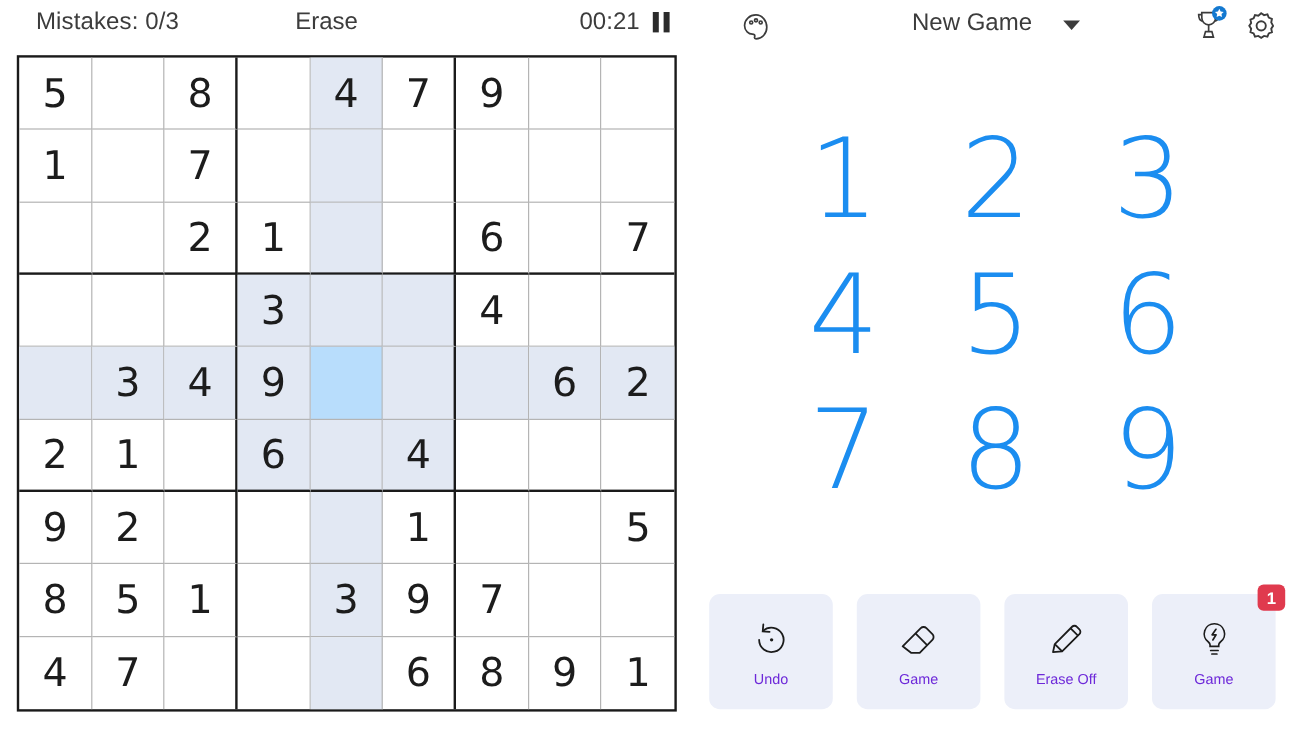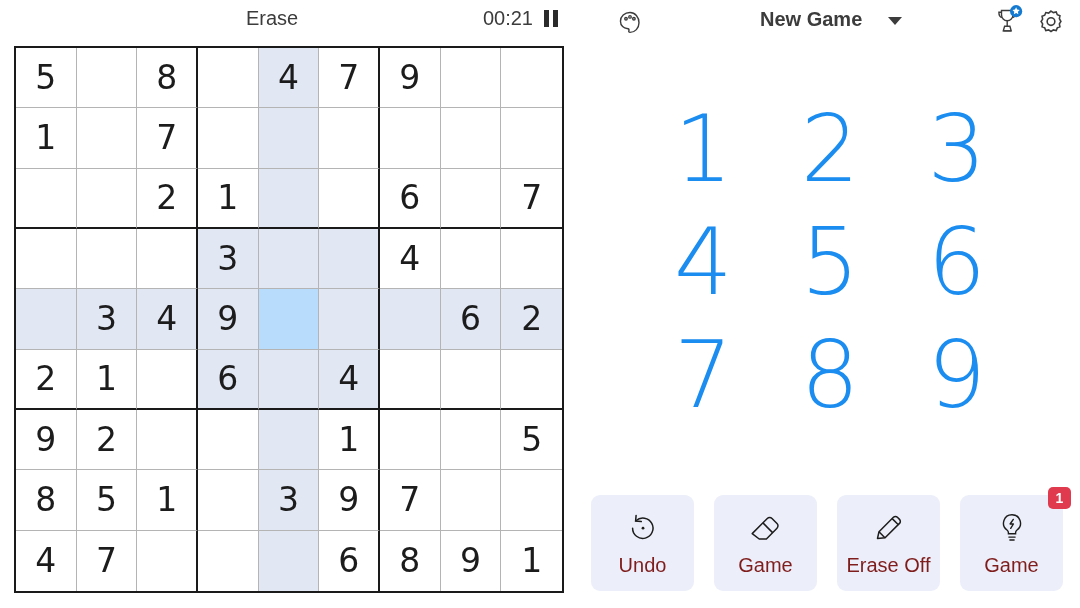--- a/index.html
+++ b/index.html
@@ -66,21 +66,21 @@
   .cell.c8 { border-right: none; }
   .cell.r2, .cell.r5 { border-bottom: 2.5px solid #1a1a1a; }
   .cell.r8 { border-bottom: none; }
   .cell.hl { background: #e2e8f3; }
   .cell.sel { background: #b8ddfc; }
 
   
   .right { width: 500px; height: 608px; position: relative; }
 
   .top-controls {
-    position: absolute; top: 0; left: 0; width: 500px; height: 44px; font-weight: bold;
+    position: absolute; top: 0; left: 0; width: 500px; height: 44px;
   }
   .icon-btn { position: absolute; cursor: pointer; display: flex; align-items: center; justify-content: center; }
   .palette-btn { left: 33px; top: 7px; width: 34px; height: 30px; }
   .newgame-btn {
     position: absolute; left: 180px; top: 8px;
     display: flex; align-items: center; gap: 26px; cursor: pointer;
   }
   .newgame-label { font-size: 20px; color: #3c3c3c; }
   .caret {
     width: 0; height: 0;
@@ -120,41 +120,42 @@
   .action {
     position: relative;
     width: 108px; height: 96px;
     background: #eceff9;
     border-radius: 9px;
     display: flex; flex-direction: column;
     align-items: center; justify-content: center;
     gap: 7px;
     cursor: pointer;
   }
-  .action-label { font-size: 20px; color: #7f1d1d; }
+  .action-label { font-size: 12px; color: #6d28d9; }
   .action-icon { width: 42px; height: 38px; display: flex; align-items: center; justify-content: center; }
   .badge {
     position: absolute; top: -8px; right: -8px;
     min-width: 23px; height: 22px;
     background: #e03a4e;
     border-radius: 5px;
     color: #fff; font-size: 14px; font-weight: 700;
     display: flex; align-items: center; justify-content: center;
     padding: 0 5px;
   }
   svg { display: block; }
 </style>
 </head>
 <body>
 
 <div class="app">
 
   <div class="left">
 
     <div class="status-bar">
+      <div class="status-mistakes">Mistakes: 0/3</div>
       <div class="status-difficulty">Erase</div>
       <div class="status-timer-wrap">
         <div class="status-timer">00:21</div>
         <div class="pause-btn">
           <i></i>
             <i></i>
         </div>
       </div>
     </div>
 

